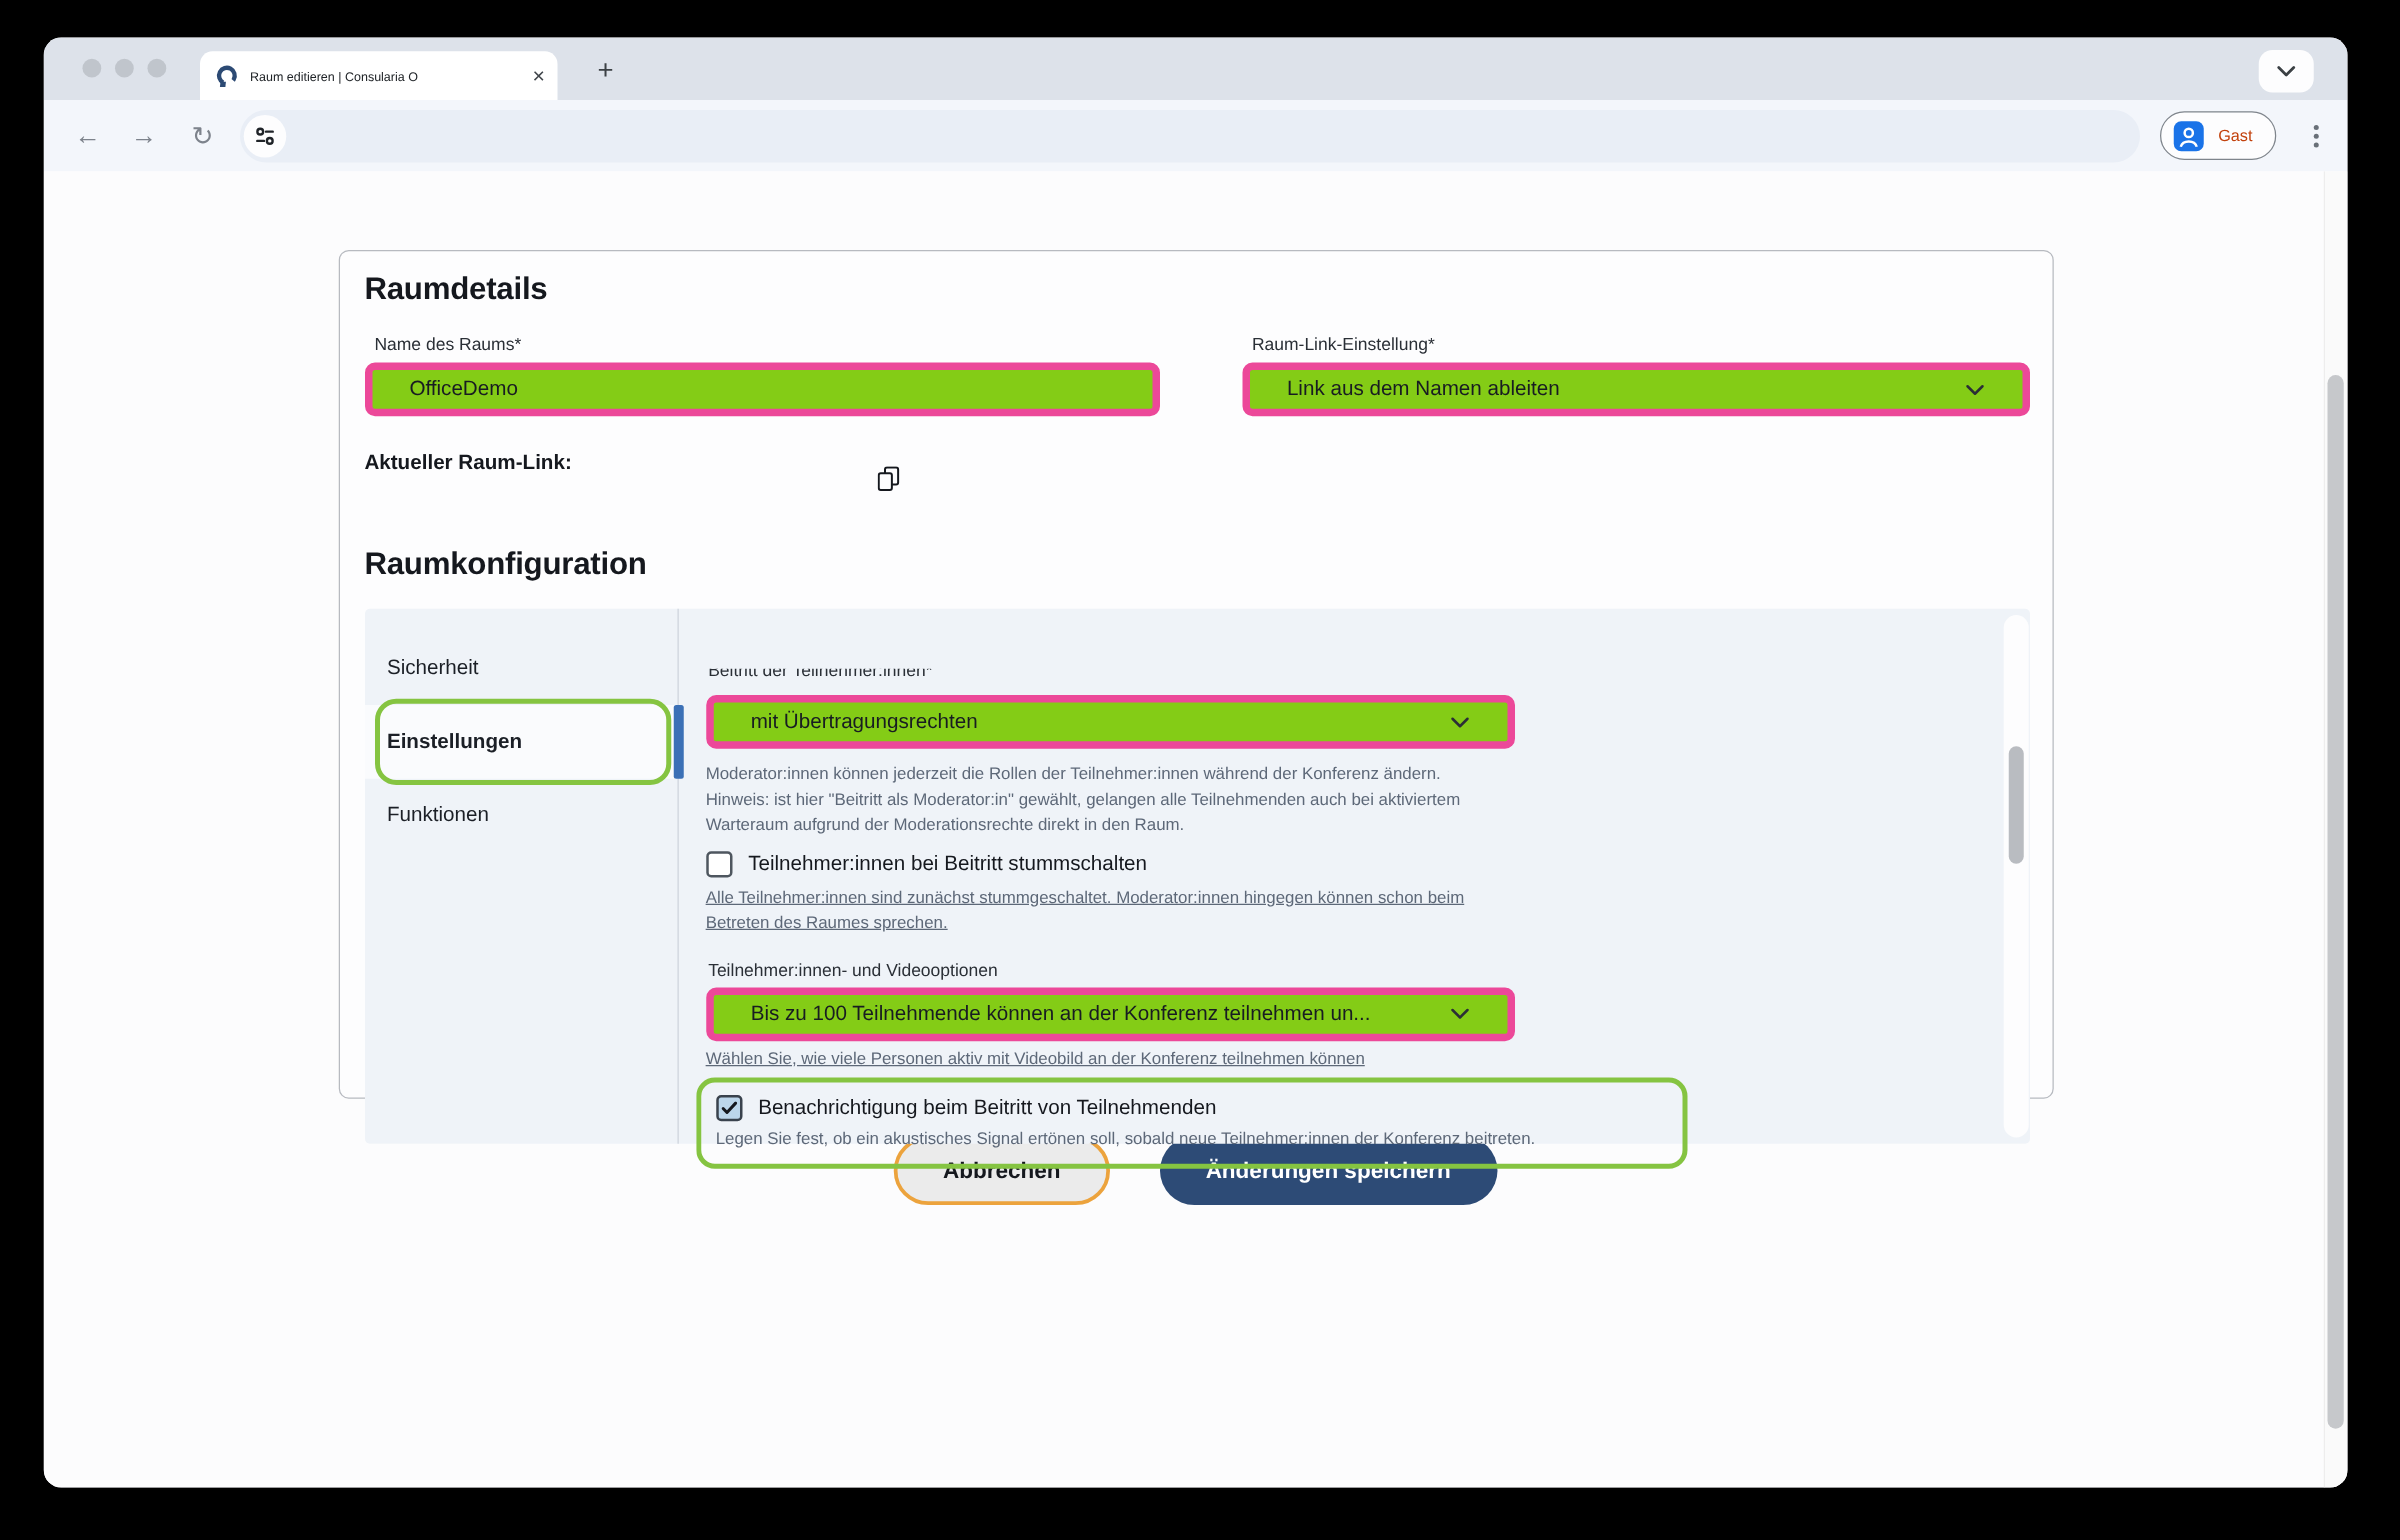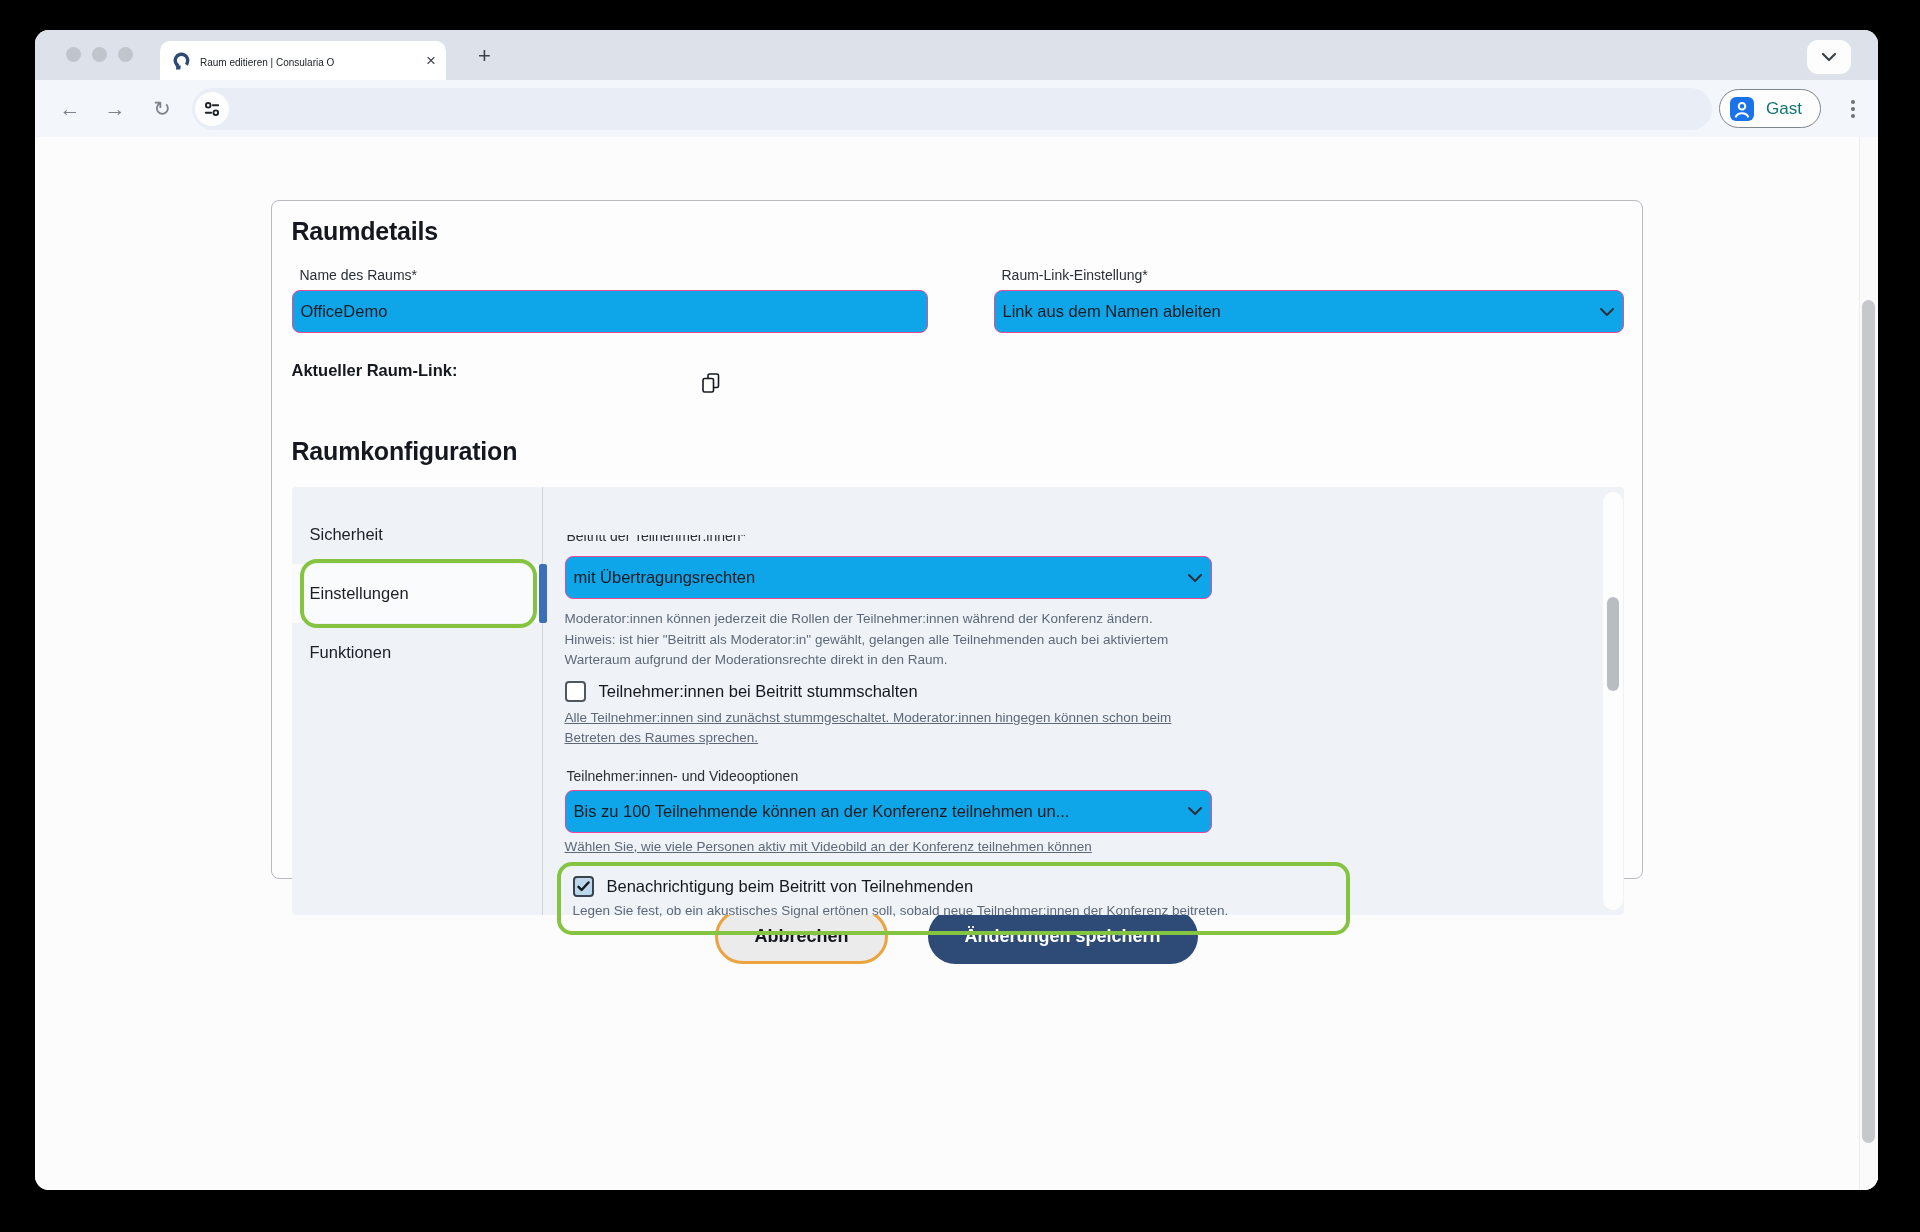--- a/index.html
+++ b/index.html
@@ -19,49 +19,49 @@
   .tab-close { font-size:17px; color:#40454b; margin-left:6px; line-height:17px; cursor:default; }
   .newtab { position:absolute; left:443px; top:13px; font-size:22px; color:#3c4145; font-weight:400; }
   .chip-btn { position:absolute; right:27px; top:10px; width:44px; height:34px; background:#fdfdfe; border-radius:11px; display:flex; align-items:center; justify-content:center; }
 
   
   .toolbar { position:relative; height:57px; background:#f3f6fb; }
   .nav-ic { position:absolute; top:14px; width:30px; height:30px; color:#7d838c; font-size:21px; display:flex; align-items:center; justify-content:center; }
   .addr { position:absolute; left:157px; right:166px; top:8px; height:42px; background:#e9eef6; border-radius:21px; }
   .addr-circle { position:absolute; left:3px; top:4px; width:34px; height:34px; border-radius:50%; background:#fdfdfe; display:flex; align-items:center; justify-content:center; }
   .gast { position:absolute; right:57px; top:9px; height:39px; border:1px solid #7f858c; border-radius:20px; background:#fdfdfe; display:flex; align-items:center; gap:11px; padding:0 18px 0 9px; }
-  .gast-label { font-size:17px; color:#0f766e; }
+  .gast-label { font-size:13px; color:#c2410c; }
   .kebab { position:absolute; right:18px; top:17px; width:14px; height:24px; display:flex; flex-direction:column; align-items:center; justify-content:center; gap:3px; }
   .kebab i { width:4px; height:4px; border-radius:50%; background:#697078; }
 
   
   .pagearea { position:absolute; top:107px; left:0; right:0; bottom:0; background:#fcfcfd; overflow:hidden; }
   .h1 { margin-top:12px; text-align:center; font-size:34px; line-height:44px; font-weight:bold; color:#15181e; letter-spacing:-0.3px; }
   .subtitle { margin-top:10px; text-align:center; font-size:17px; line-height:24px; color:#23272e; }
 
   .card { position:relative; width:1372px; height:679px; margin:63px auto 0; background:#fdfdfe; border:1px solid #b7bac0; border-radius:8px; }
   .h2 { position:absolute; left:20px; font-size:25px; line-height:32px; font-weight:bold; color:#15181e; letter-spacing:-0.2px; }
   .h2.details { top:14px; }
   .h2.konfig { top:234px; }
 
   .fields { position:absolute; left:20px; top:66px; width:1332px; display:flex; justify-content:space-between; }
   .field-l { width:636px; } .field-r { width:630px; }
   .flabel { display:block; margin:0 0 6px 8px; font-size:14px; color:#2a2f36; line-height:17px; }
-  .input, .select { height:43px; width:100%; border:1px solid #ec4899; border-radius:8px; background:#0ea5e9; display:flex; align-items:center; padding:0 8px; font-size:16.5px; color:#181c22; }
+  .input, .select { height:43px; width:100%; border:6px solid #ec4899; border-radius:8px; background:#84cc16; display:flex; align-items:center; padding:0 30px; font-size:16.5px; color:#181c22; }
   .select { justify-content:space-between;gap:37px; }
 
   .linklabel { position:absolute; left:20px; top:160px; font-size:16.5px; font-weight:bold; color:#15181e; }
   .copy-ic { position:absolute; left:430px; top:172px; width:18px; height:21px; }
 
   
   .panel { position:absolute; left:20px; top:286px; width:1332px; height:428px; background:#eff3f8; border-radius:4px; }
   .side { position:absolute; left:0; top:0; bottom:0; width:251px; border-right:1px solid #ced4dc; }
   .srow { position:relative; height:59px; display:flex; align-items:center; padding-left:18px; font-size:16.5px; color:#1b1f26; }
   .srow:first-child { margin-top:18px; }
-  .srow.active { background:#fafbfd; font-weight:normal; }
+  .srow.active { background:#fafbfd; font-weight:bold; }
   .srow.active::after { content:""; position:absolute; right:-5px; top:0; bottom:0; width:8px; background:#3b70b6; border-radius:2px; }
   .green-ring { position:absolute; left:8px; top:72px; width:237px; height:69px; border:4px solid #85c441; border-radius:17px; pointer-events:none; z-index:2; }
 
   .content-clip { position:absolute; left:265px; top:0; width:1048px; height:428px; overflow:hidden;margin-top:48px; }
   .content-inner { margin-top:-8px; }
   .clabel { margin-left:10px; font-size:14px; color:#2a2f36; line-height:18px; white-space:nowrap; }
   .csel { width:647px; margin:11px 0 0 8px; }
   .help { margin:10px 0 0 8px; font-size:13.5px; line-height:20.5px; color:#5d6878; }
   .help div { white-space:nowrap; }
   .chkrow { display:flex; align-items:center; margin:9px 0 0 8px; height:24px; }

